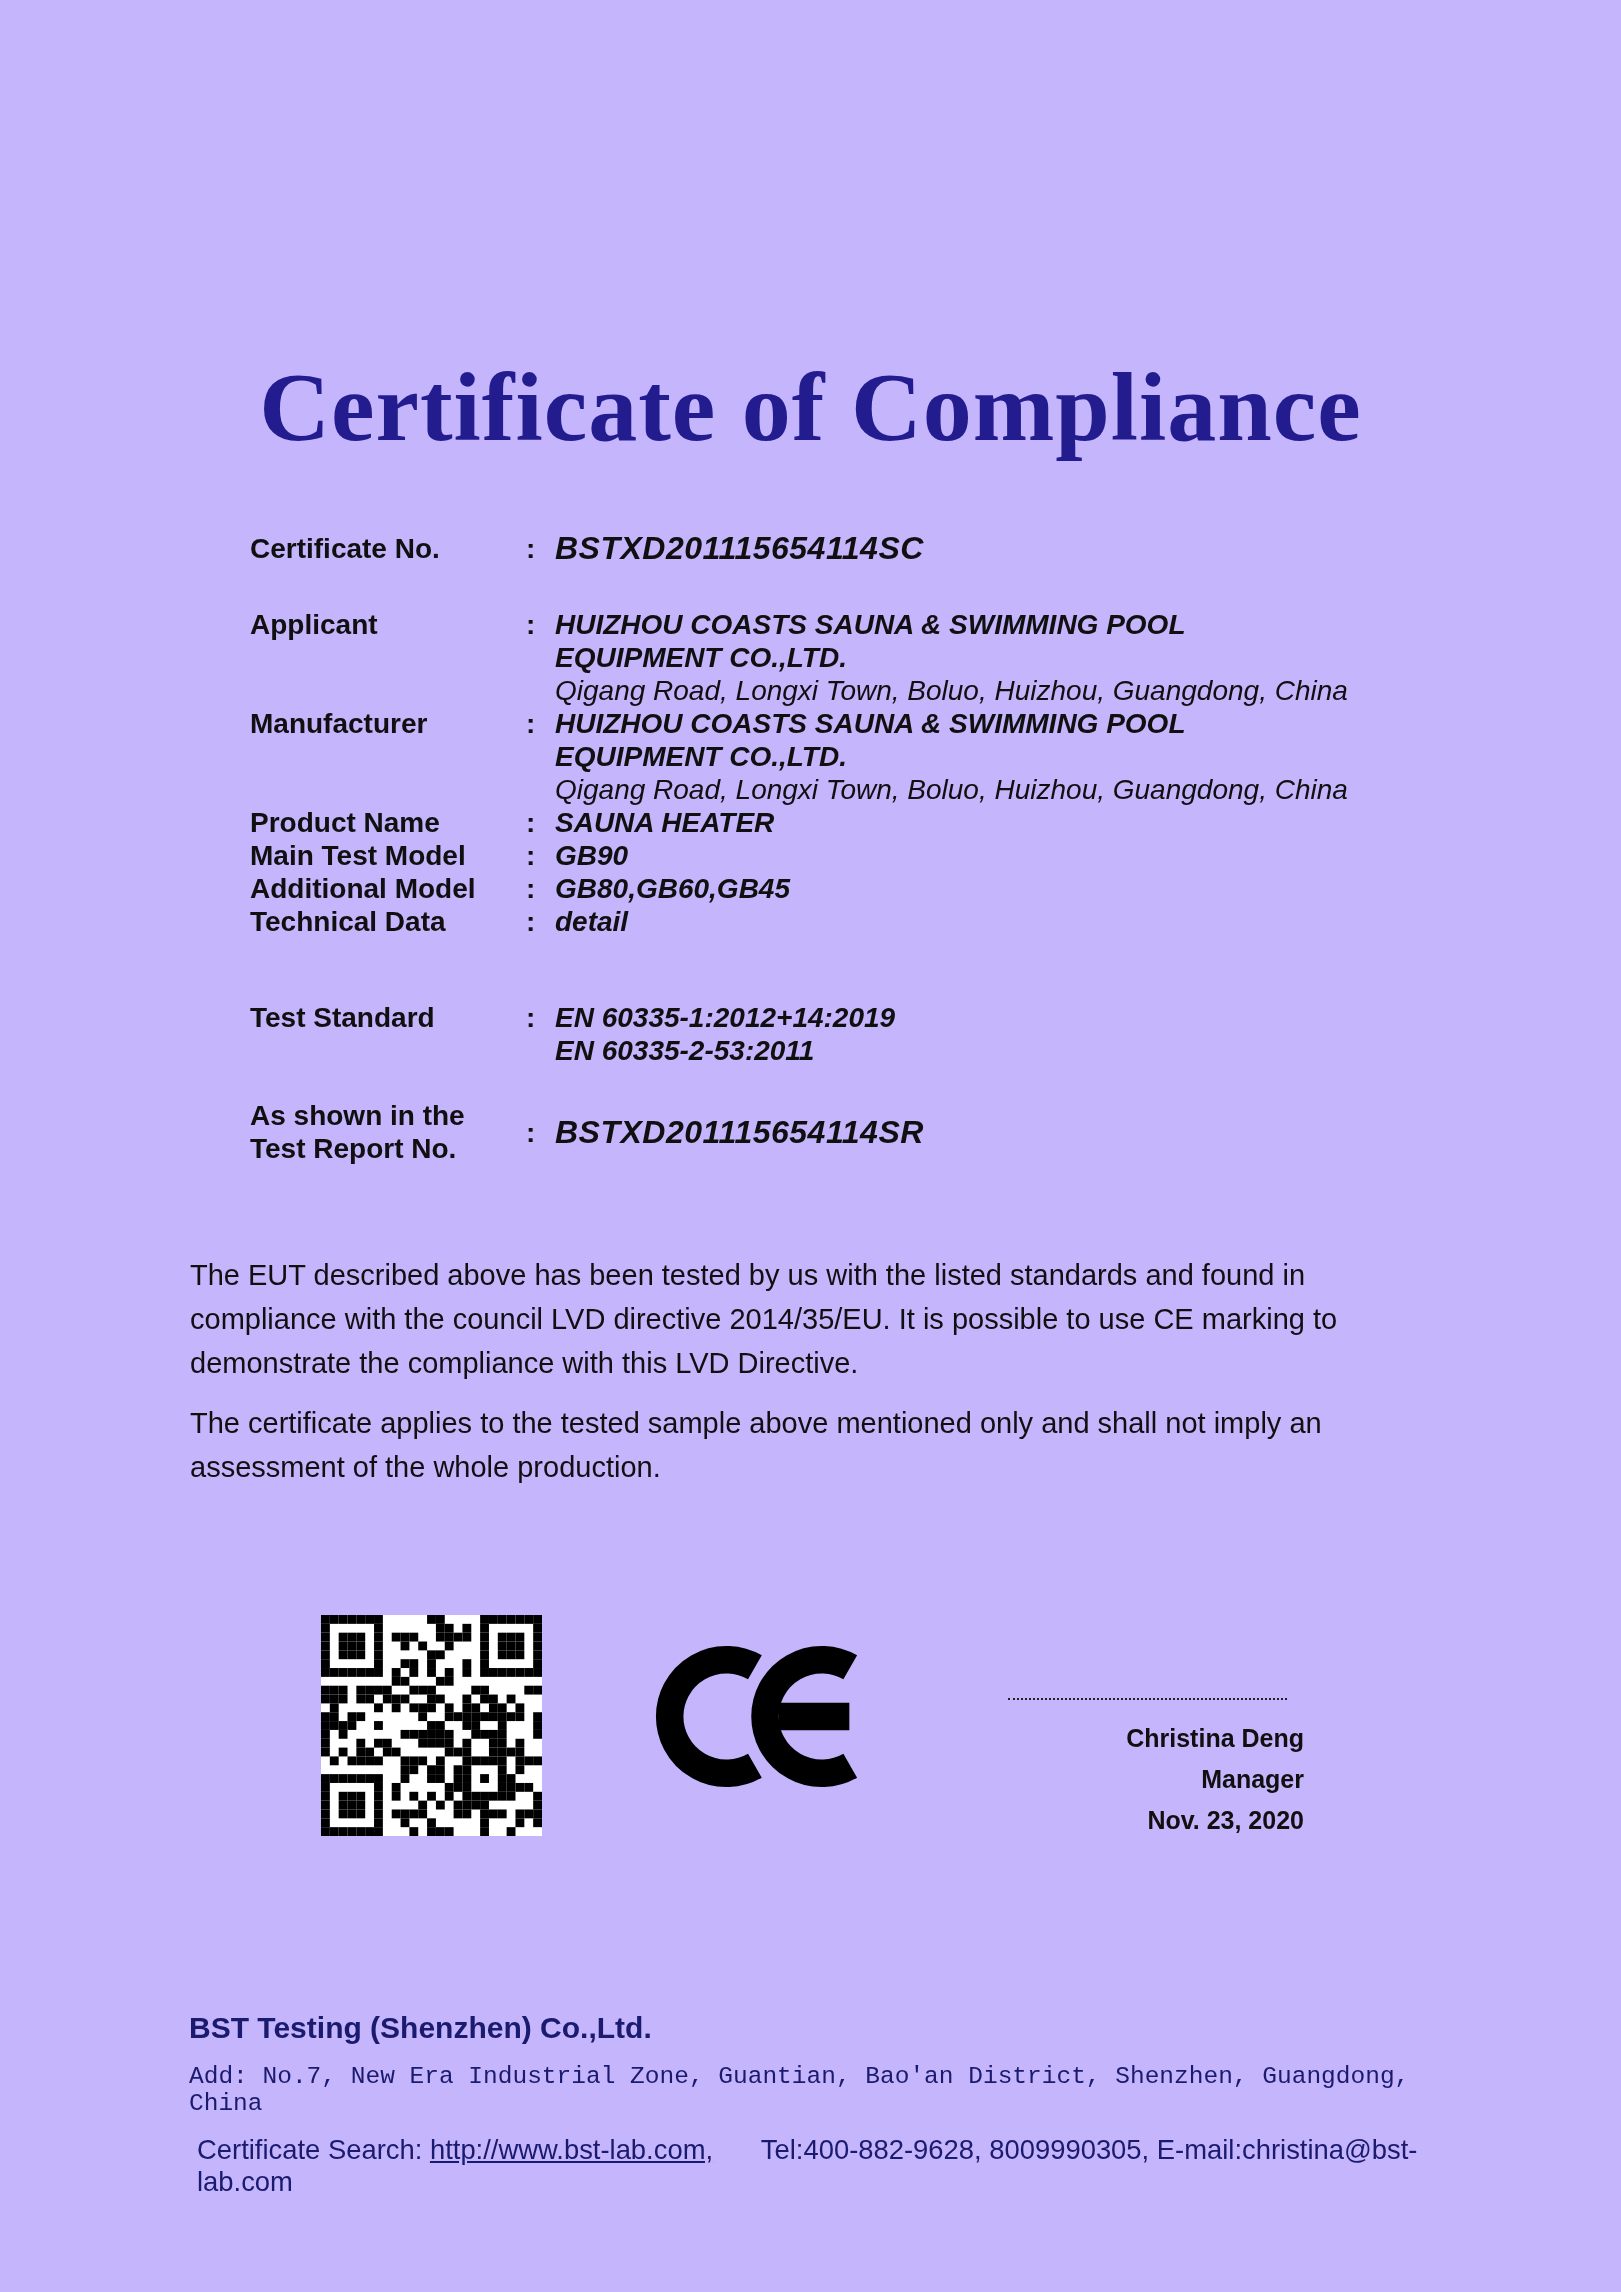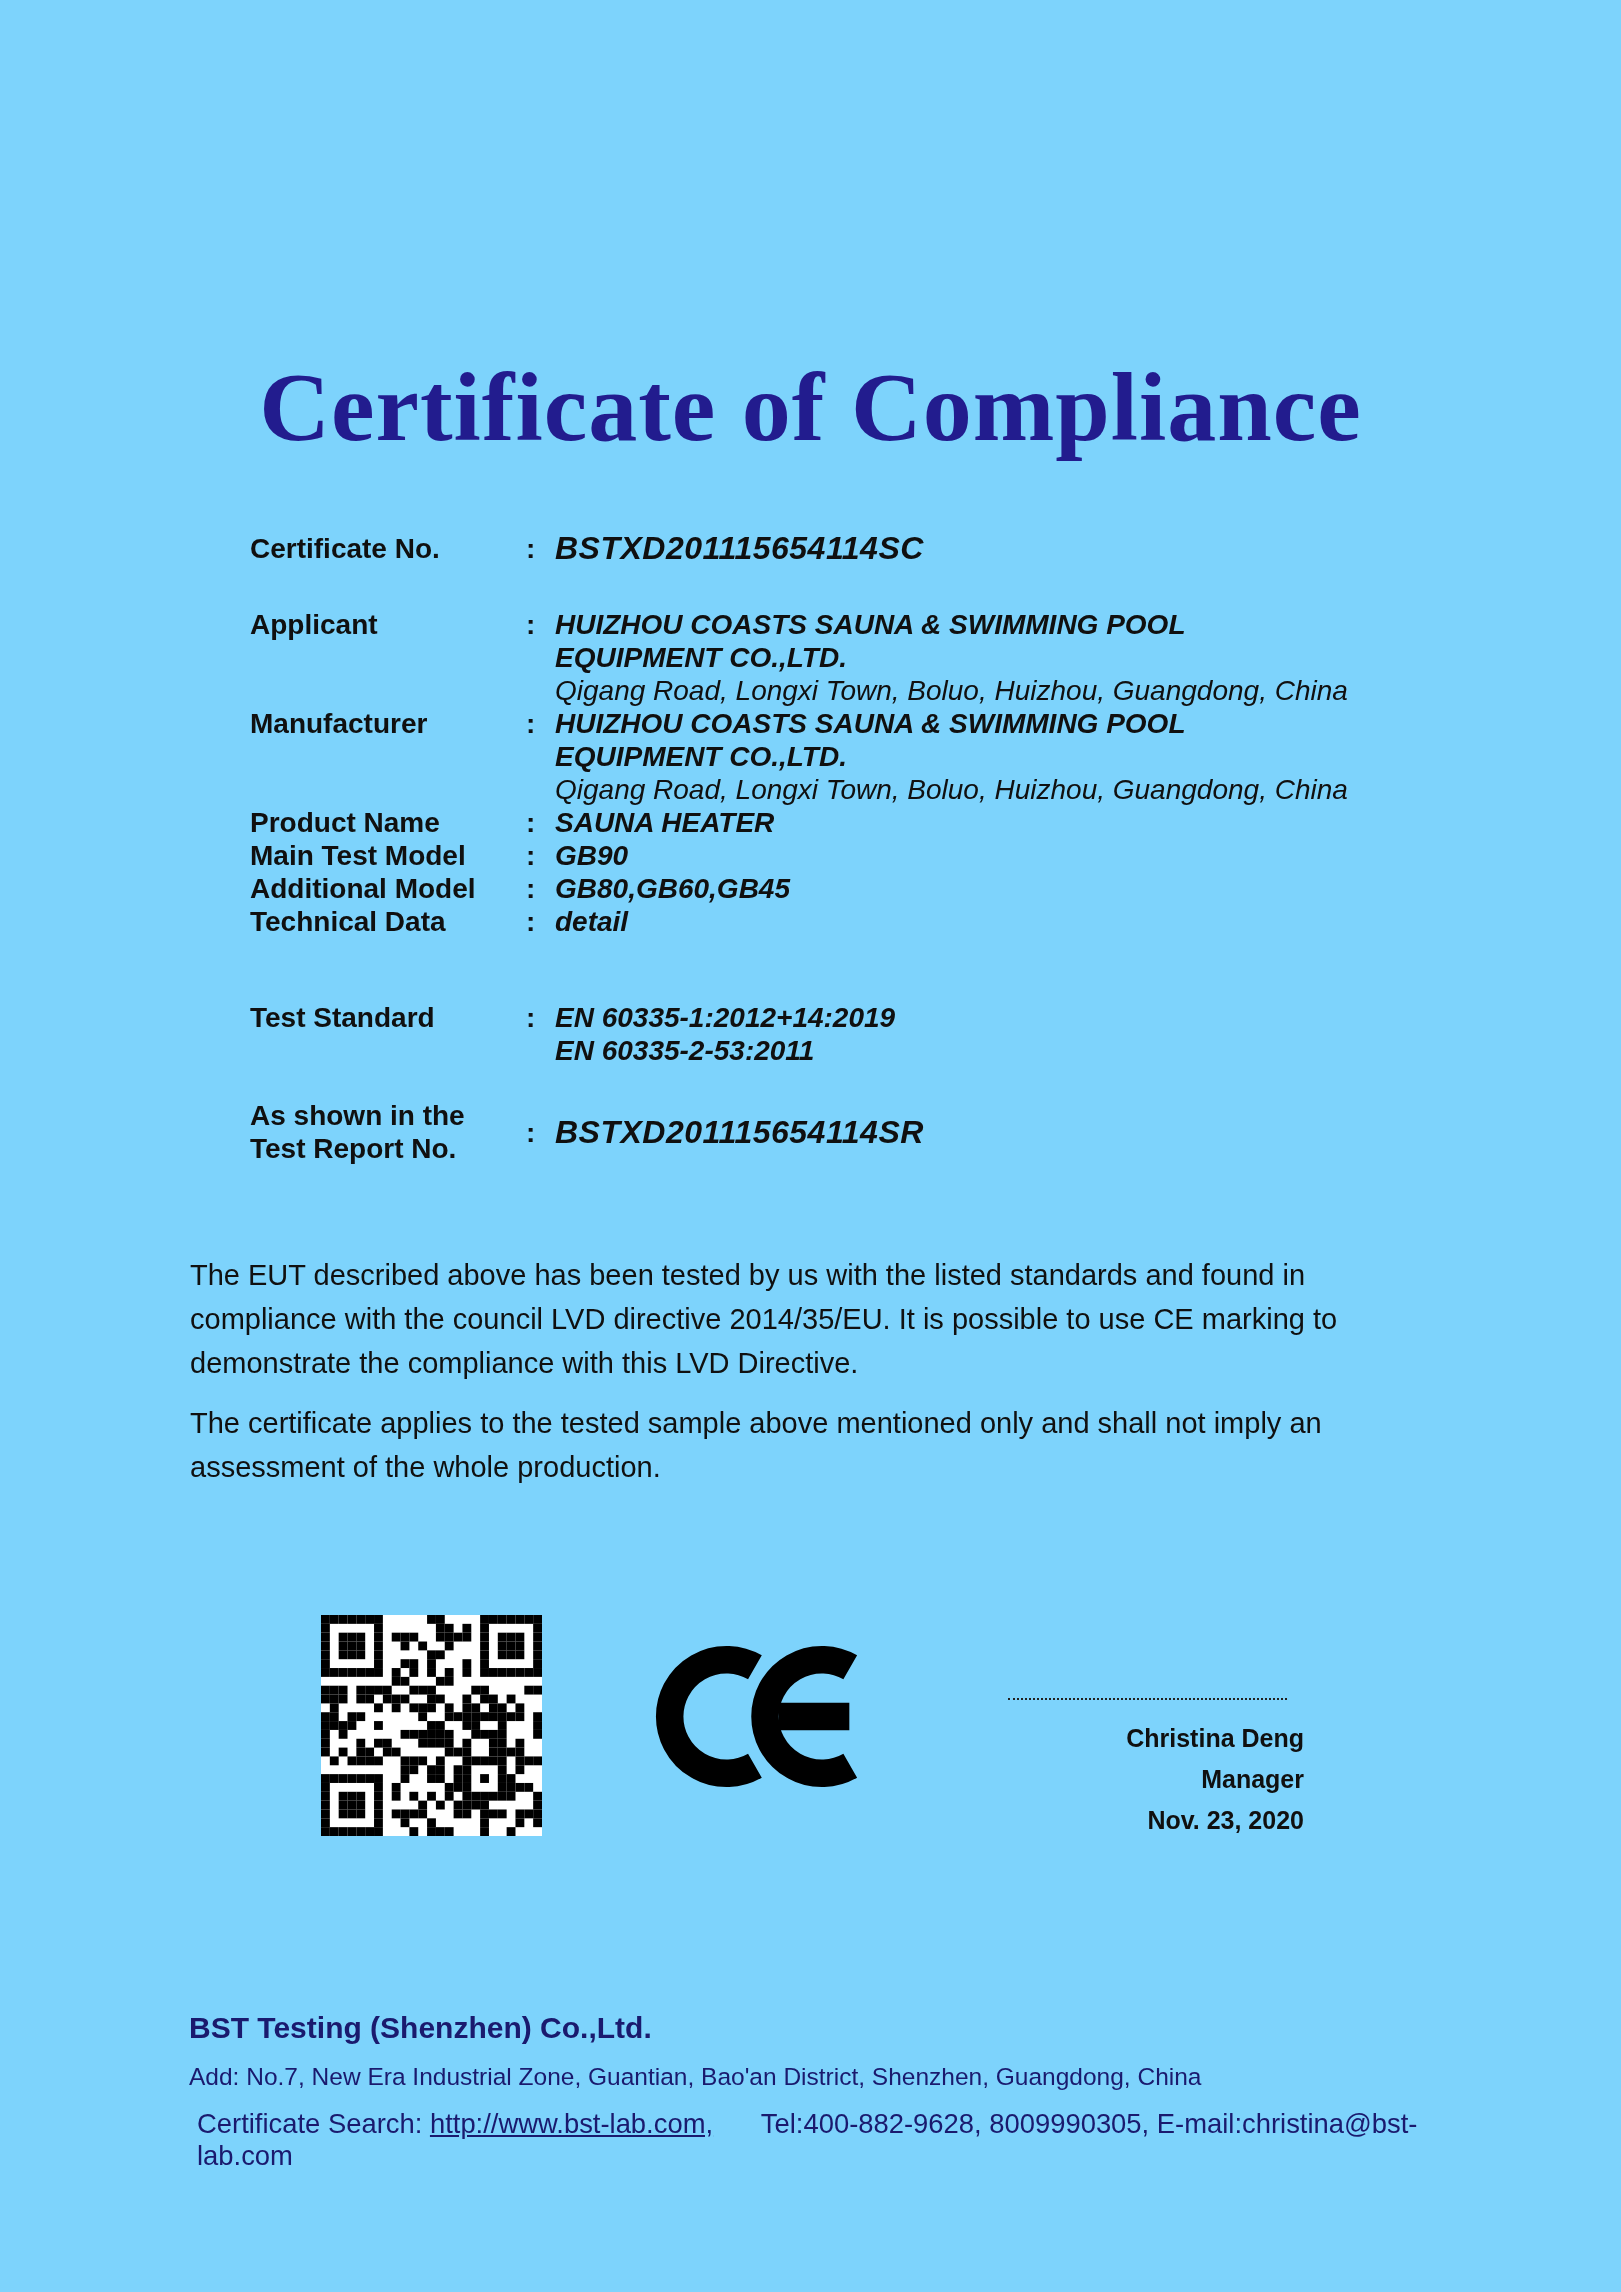--- a/index.html
+++ b/index.html
@@ -1,20 +1,20 @@
 <!DOCTYPE html>
 <html><head>
 <meta charset="utf-8">
 <style>
   html,body{margin:0;padding:0;background:#888;}
   .page{
     position:relative;
     width:1621px;height:2293px;
     margin:0 auto;
-    background:#7dd3fc;
+    background:#c4b5fd;
     font-family:"Liberation Sans", sans-serif;
     color:#101010;
     overflow:hidden;
   }
   .title{
     position:absolute;
     left:0;top:351px;width:1621px;
     text-align:center;
     font-family:"Liberation Serif", serif;
     font-weight:bold;
@@ -77,21 +77,21 @@
     margin:0 auto 17.6px auto;
     height:0;
   }
   
   .footer{
     position:absolute;
     left:189px;top:2011px;width:1274px;
     color:#1a1a6e;
   }
   .f-company{font-size:30px;font-weight:bold;}
-  .f-address{font-size:24.5px;margin-top:17.6px;}
+  .f-address{font-size:24.5px;margin-top:17.6px;font-family:Liberation Mono, monospace;}
   .f-search{font-size:27.4px;margin-top:17.6px;margin-left:8px;}
   .f-search a{color:#1a1a6e;text-decoration:underline;}
   .f-search .gap{display:inline-block;width:33px;}
 </style>
 </head>
 <body>
 
 <div class="page">
 
   <div class="title">Certificate of Compliance</div>

